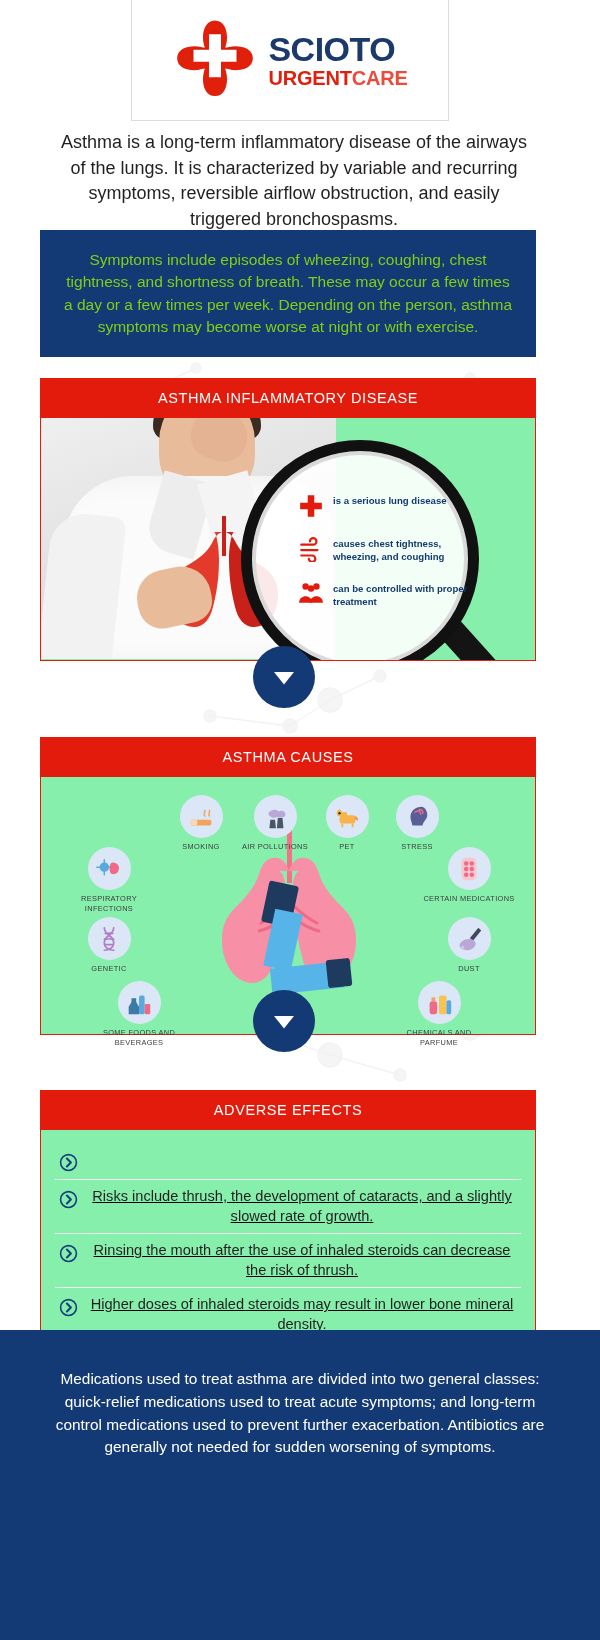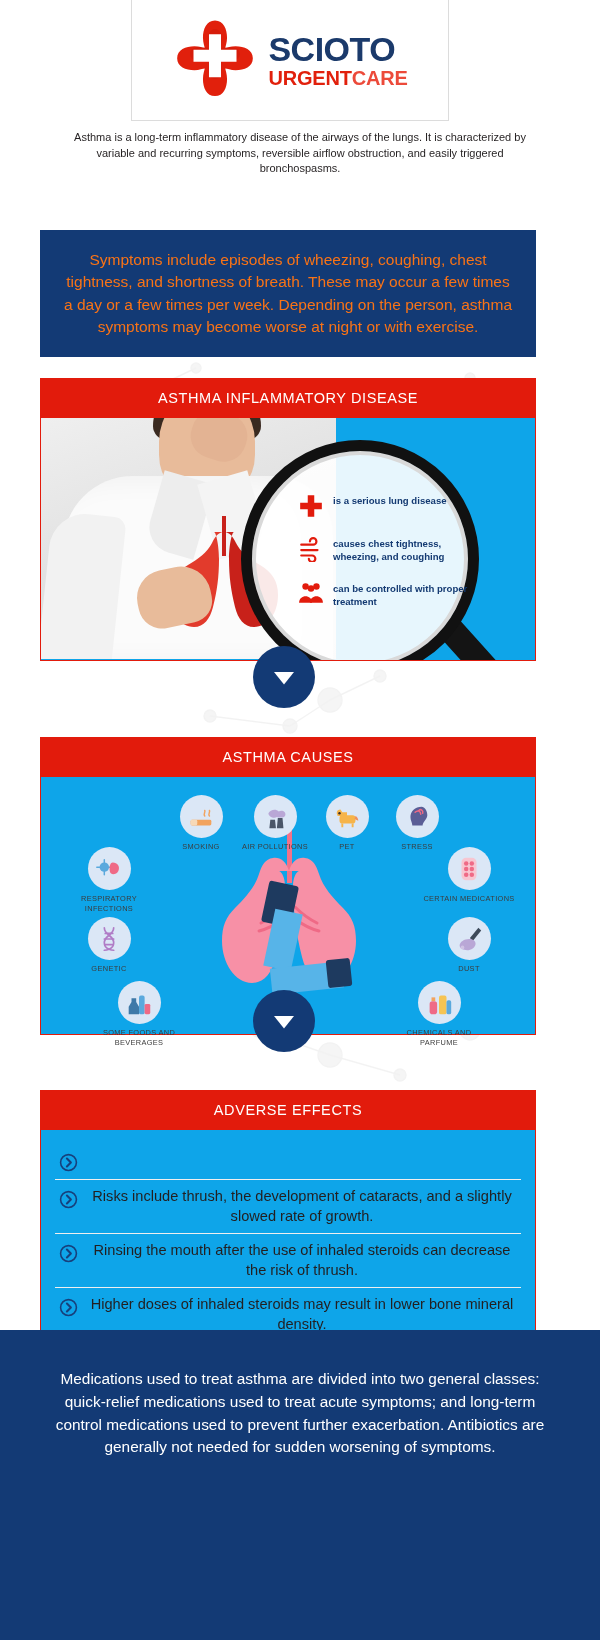--- a/index.html
+++ b/index.html
@@ -25,39 +25,39 @@
   .logo-top {
     font-size: 34px; font-weight: 700; color: #1b3a6b; letter-spacing: -.5px;
     font-family: "Liberation Sans", sans-serif;
   }
   .logo-bottom { font-size: 20px; font-weight: 700; letter-spacing: -.2px; margin-top: 2px; }
   .logo-bottom .u { color: #e1200c; }
   .logo-bottom .c { color: #ec4a3a; }
 
   
   .intro {
-    position: absolute; left: 62px; top: 130px; width: 476px;
-    text-align: center; font-size: 11px; line-height: 1.42; color: #231f20; z-index: 2;
+    position: absolute; left: 56px; top: 130px; width: 476px;
+    text-align: center; font-size: 18px; line-height: 1.42; color: #231f20; z-index: 2;
   }
 
   
   .symptoms {
     position: absolute; left: 40px; top: 230px; width: 496px; height: 127px;
-    background: #133a75; color: #f97316; display: flex; align-items: center; justify-content: center;
+    background: #133a75; color: #84cc16; display: flex; align-items: center; justify-content: center;
     padding: 0 22px; z-index: 2;
   }
   .symptoms p { text-align: center; font-size: 15.5px; line-height: 1.45; font-weight: 500; }
 
   
   .sec-head {
     background: #e21b0c; color: #fff; text-align: center;
     font-size: 14.5px; letter-spacing: .6px; font-weight: 500;
     height: 40px; display: flex; align-items: center; justify-content: center;
   }
-  .sec-body { border: 1.5px solid #e21b0c; border-top: none; background: #0ea5e9; }
+  .sec-body { border: 1.5px solid #e21b0c; border-top: none; background: #86efac; text-decoration: underline; }
 
   
   .sec1 { position: absolute; left: 40px; top: 378px; width: 496px; z-index: 2; }
   .sec1 .sec-body { height: 243px; position: relative; overflow: hidden; }
 
   
   .photo {
     position: absolute; left: 0; top: 0; width: 295px; height: 241px;
     background: linear-gradient(160deg,#efefef 0%,#e2e2e2 45%,#d8d8d8 100%);
     overflow: hidden;

